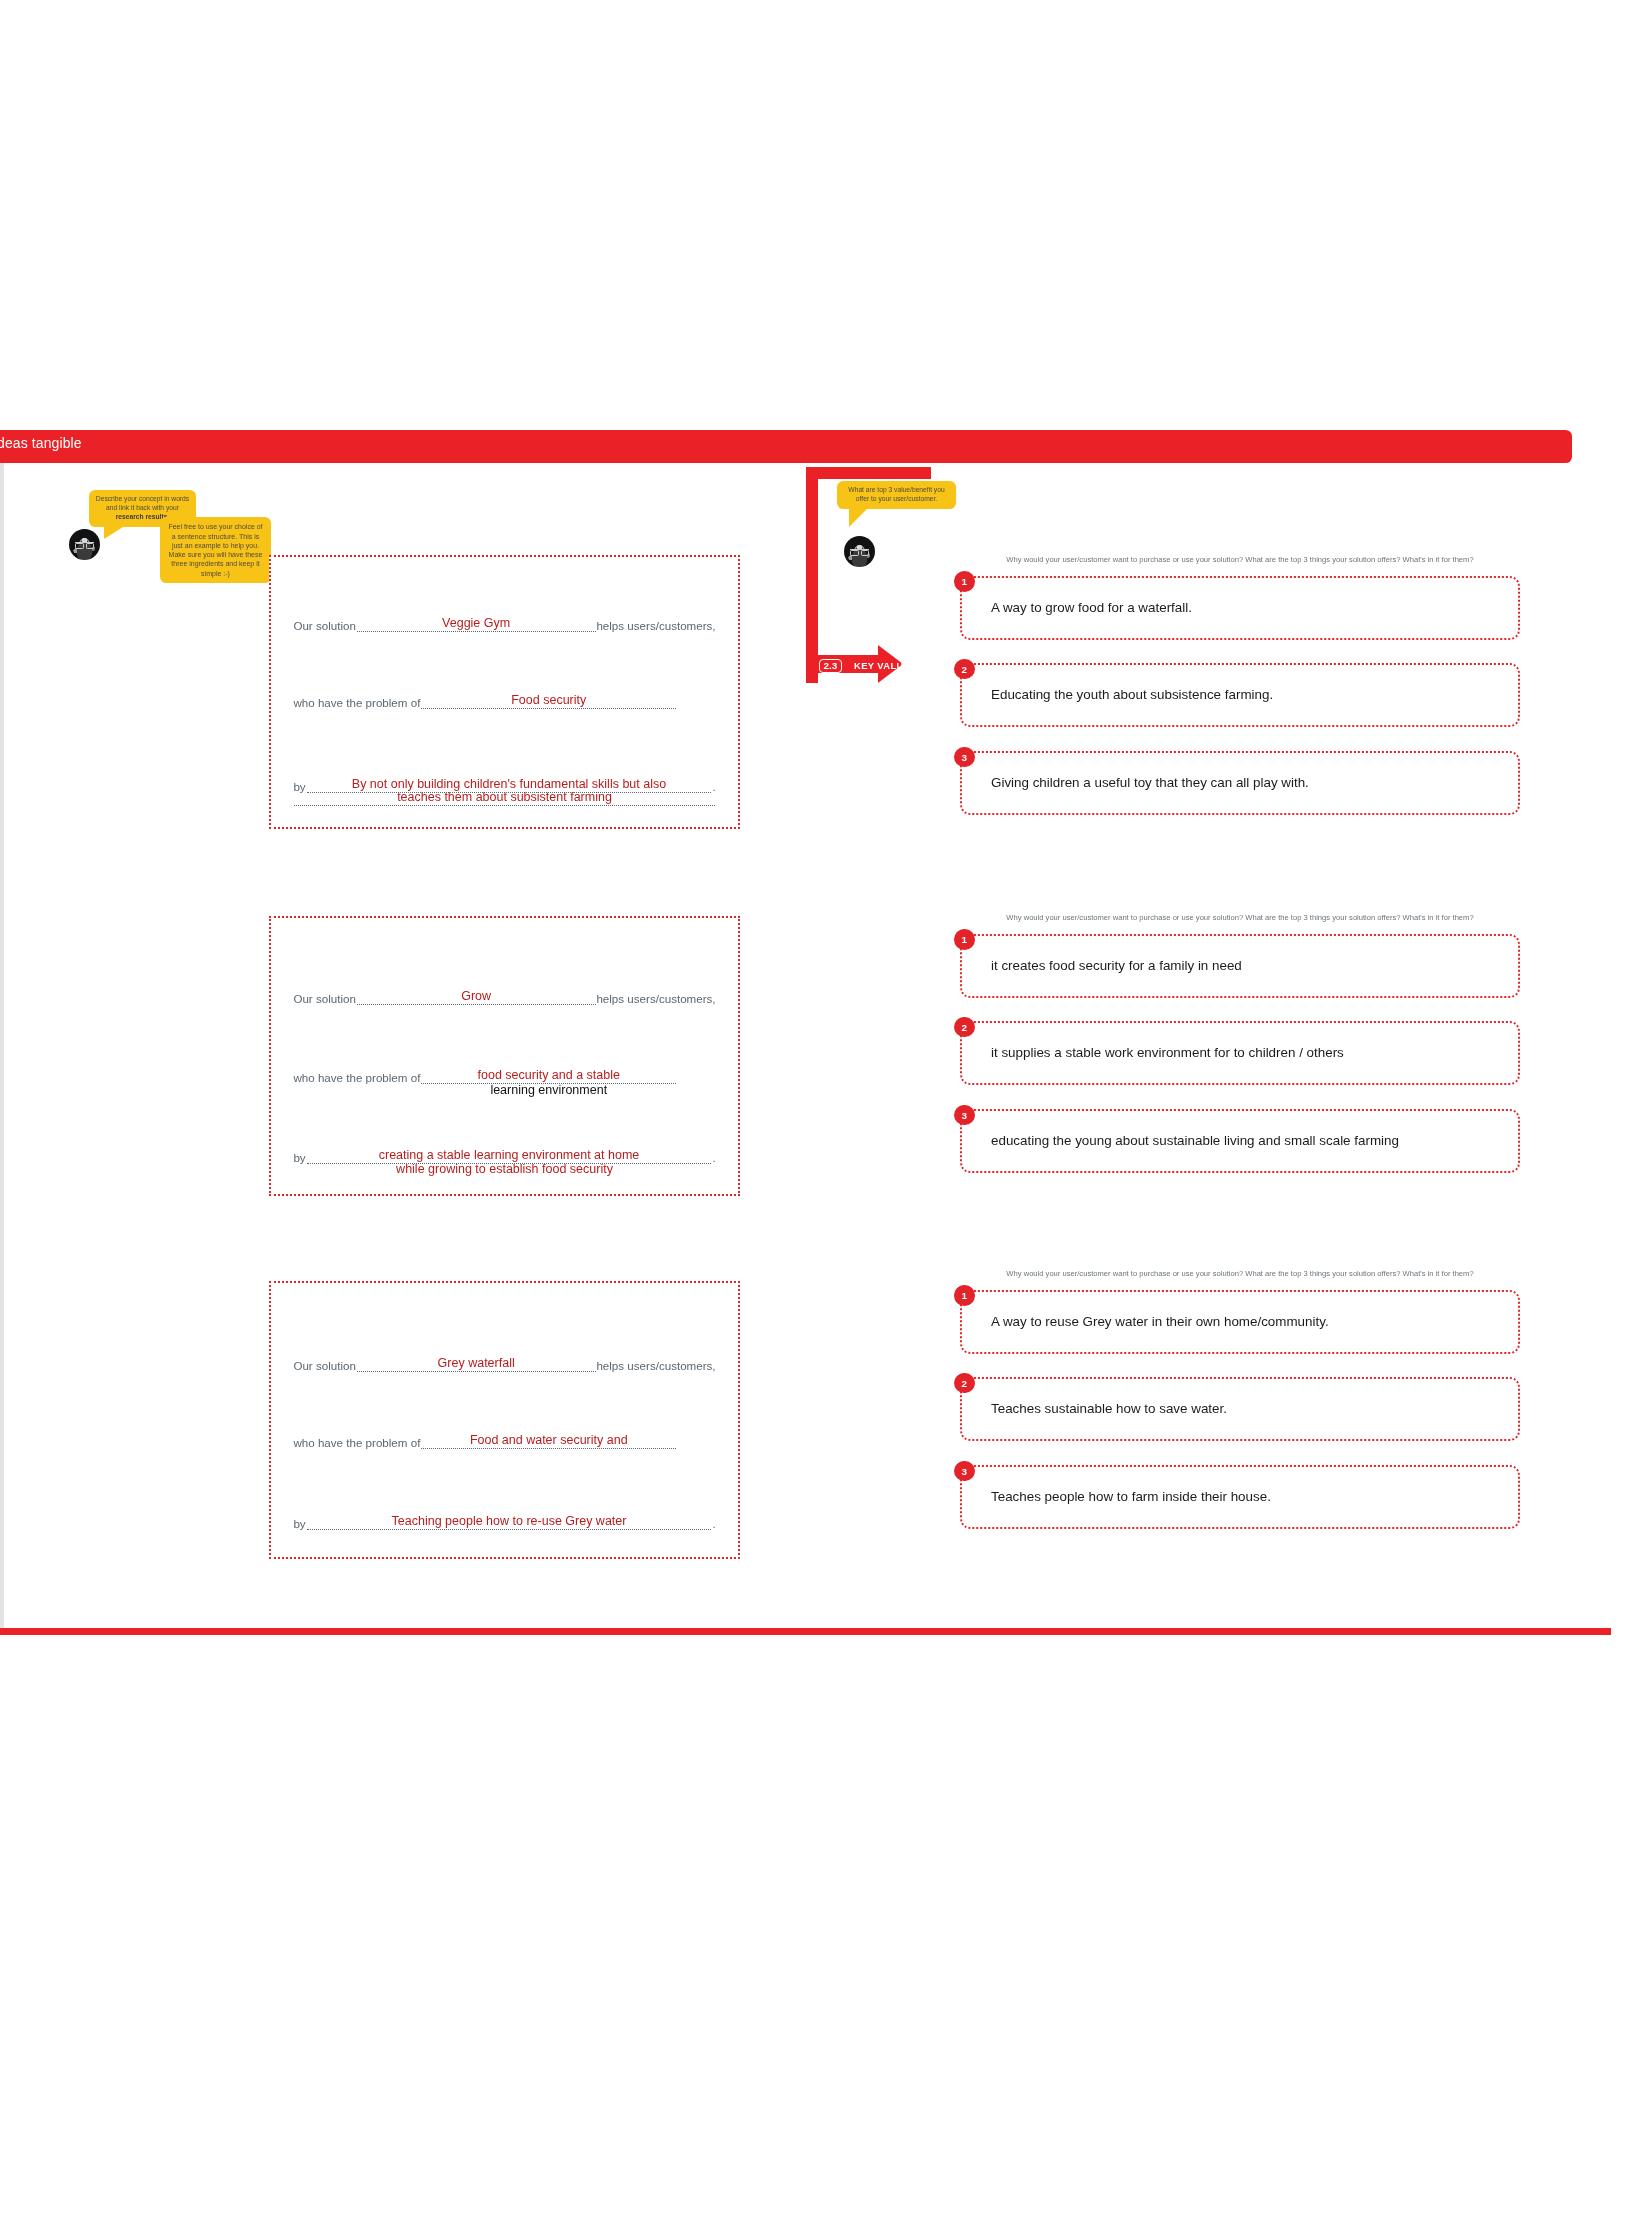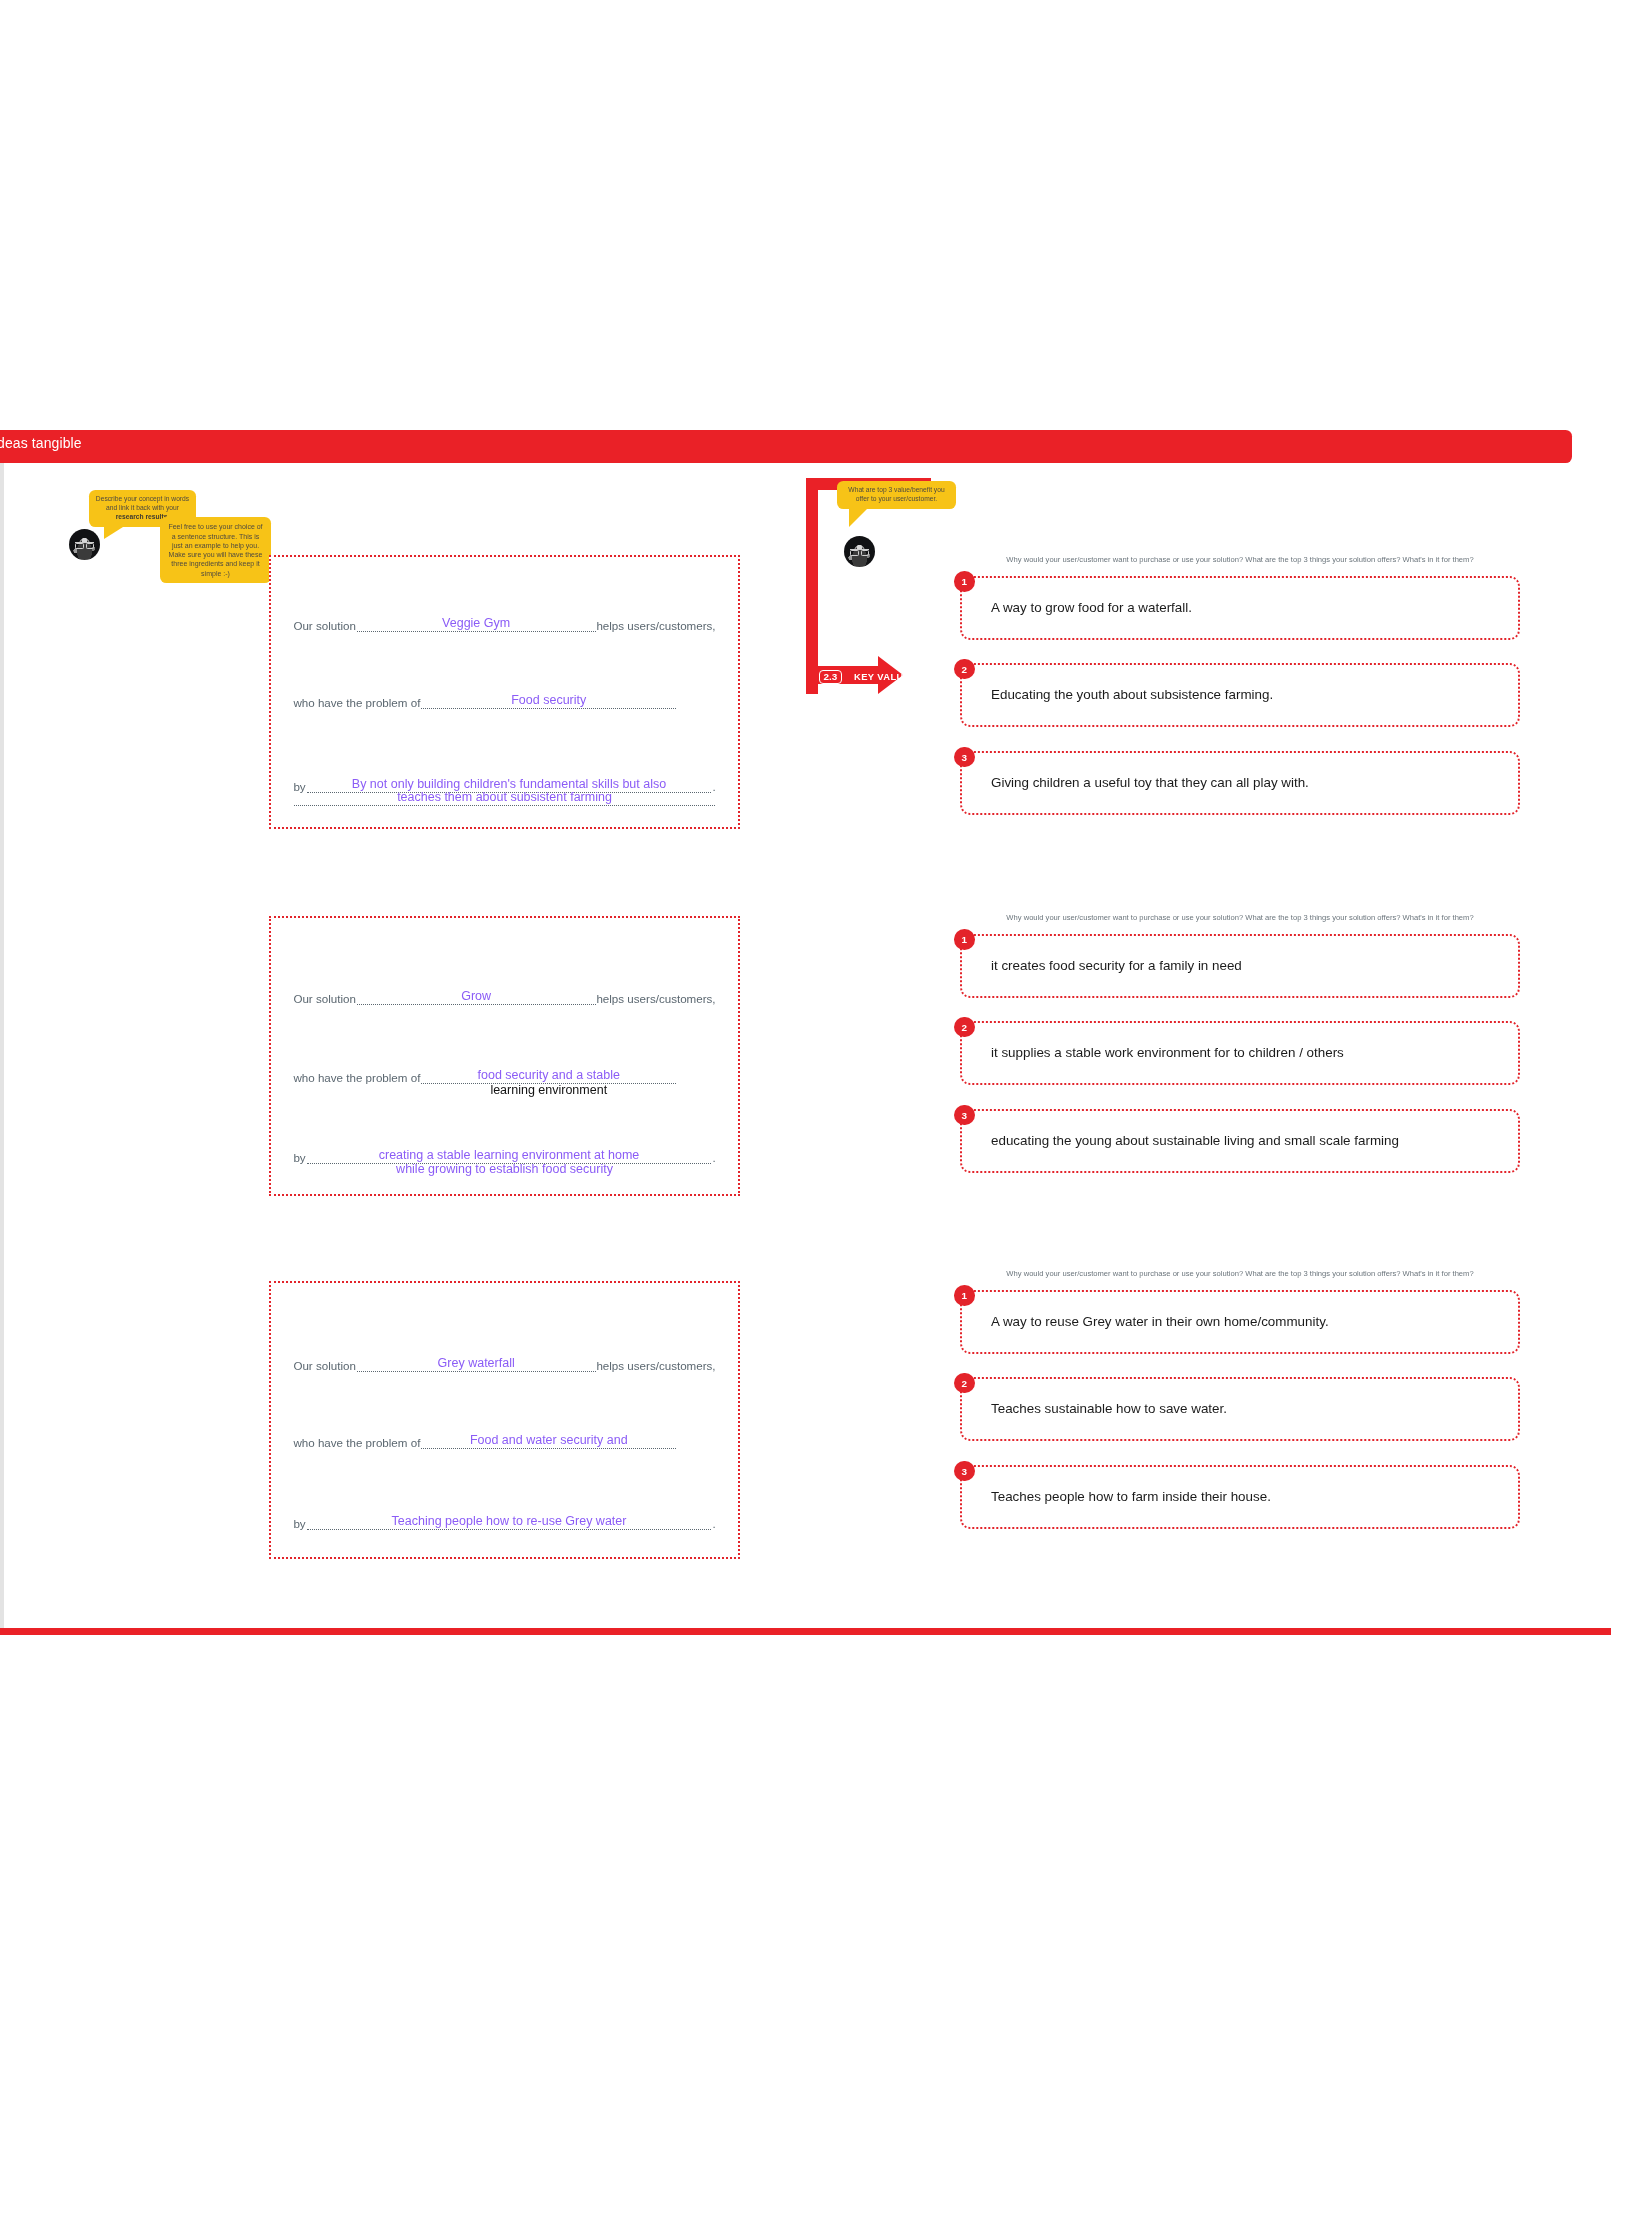--- a/index.html
+++ b/index.html
@@ -135,21 +135,21 @@
     white-space:nowrap;
   }
   .lbl { color:#5b6770; font-size:11.6px; line-height:1; }
   .fill {
     position:relative; flex:1 1 auto;
     border-bottom:1.3px dotted #5b6770;
     height:11.6px; margin:0 0.9px;
   }
   .fill .val {
     position:absolute; left:0; right:0; bottom:0.4px;
-    text-align:center; color:#8b5cf6; font-size:12.5px; line-height:1.05;
+    text-align:center; color:#b91c1c; font-size:12.5px; line-height:1.05;
     white-space:normal;
   }
   .val-below {
     position:absolute; left:0; right:0; top:100%;
     text-align:center; color:#111; font-size:12.5px; line-height:1.15;
     white-space:normal;
   }
 
   
   .kv-group { position:absolute; }
@@ -194,21 +194,21 @@
 
   <div class="bubble" style="left:89px; top:490px; width:107px;">
     <span><span>Describe your concept in words and link it back with your </span><strong>research results</strong><span>.</span></span>
     <div class="tail tail-b1"></div>
   </div>
 
   <div class="bubble b-lg" style="left:160px; top:517px; width:111px;">
     <span>Feel free to use your choice of a sentence structure. This is just an example to help you. Make sure you will have these three ingredients and keep it simple :-)</span>
   </div>
 
-  <div class="bracket" style="left:806px; top:478px; width:125px; height:216px;">
+  <div class="bracket" style="left:806px; top:467px; width:125px; height:216px;">
     <div class="vstem"></div>
     <div class="htop" style="width:125px;"></div>
     <div class="arrow-wrap" style="width:121px;">
       <div class="arrow-body" style="width:72px;"></div>
       <div class="arrow-head" style="left:72px;"></div>
       <div class="arrow-num">2.3</div>
       <div class="arrow-label">KEY VALUE</div>
     </div>
   </div>
 

